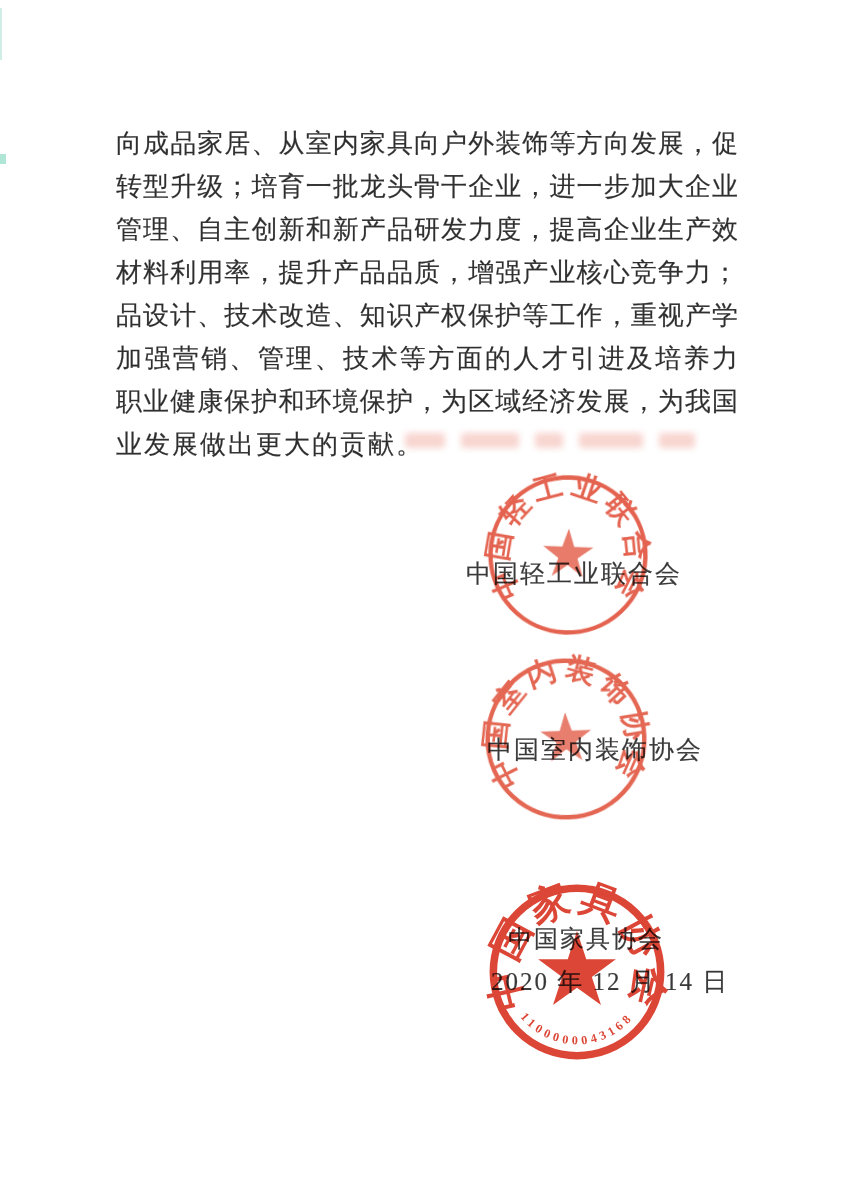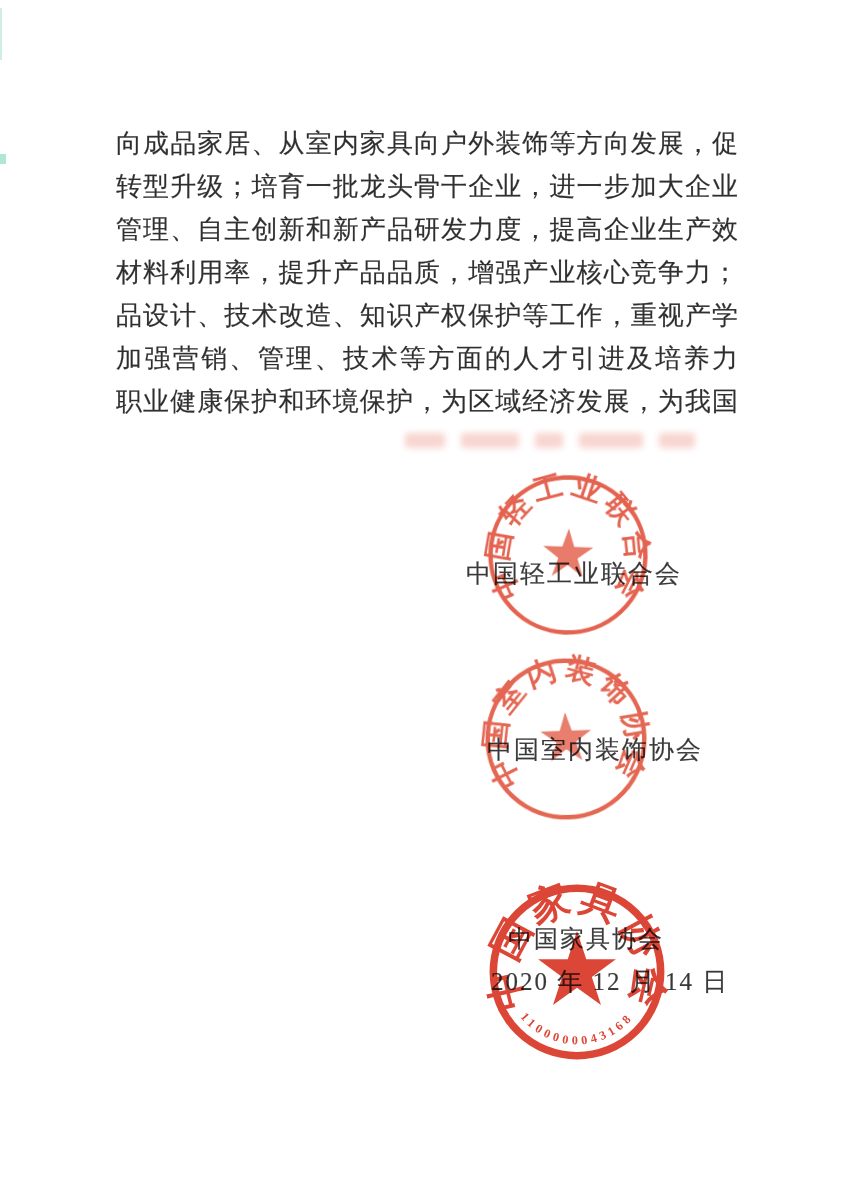--- a/index.html
+++ b/index.html
@@ -92,20 +92,21 @@
   </div>
 
   <div class="body-text">
     <div class="bline">向成品家居、从室内家具向户外装饰等方向发展，促进产业</div>
     <div class="bline">转型升级；培育一批龙头骨干企业，进一步加大企业精细化</div>
     <div class="bline">管理、自主创新和新产品研发力度，提高企业生产效率和原</div>
     <div class="bline">材料利用率，提升产品品质，增强产业核心竞争力；完善产</div>
     <div class="bline">品设计、技术改造、知识产权保护等工作，重视产学研合作，</div>
     <div class="bline">加强营销、管理、技术等方面的人才引进及培养力度，注重</div>
     <div class="bline">职业健康保护和环境保护，为区域经济发展，为我国竹地板行</div>
+    <div class="bline last">业发展做出更大的贡献。</div>
   </div>
 
   <div class="sig sig1">中国轻工业联合会</div>
   <div class="sig sig2">中国室内装饰协会</div>
   <div class="sig sig3">中国家具协会</div>
   <div class="sig date">2020 年 12 月 14 日</div>
 
   <svg class="seal seal-1" viewBox="-100 -100 200 200">
     <circle r="88" fill="none" stroke-width="5" stroke="#e25742"></circle>
     <path id="arc1" d="M -43.71 52.09 A 68 68 0 1 1 43.71 52.09" fill="none"></path>

